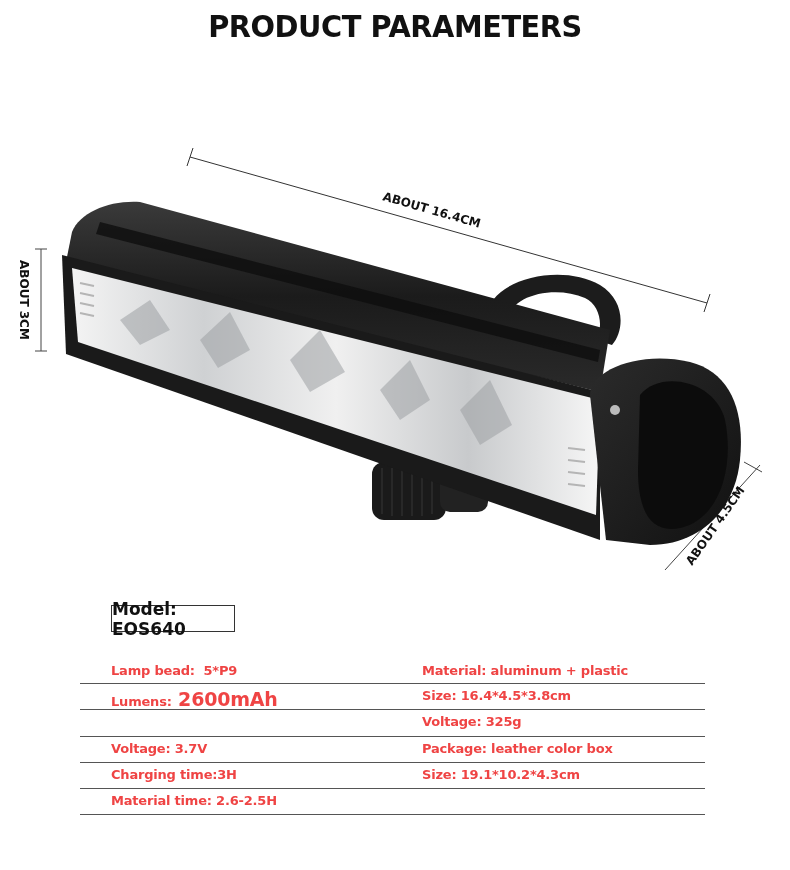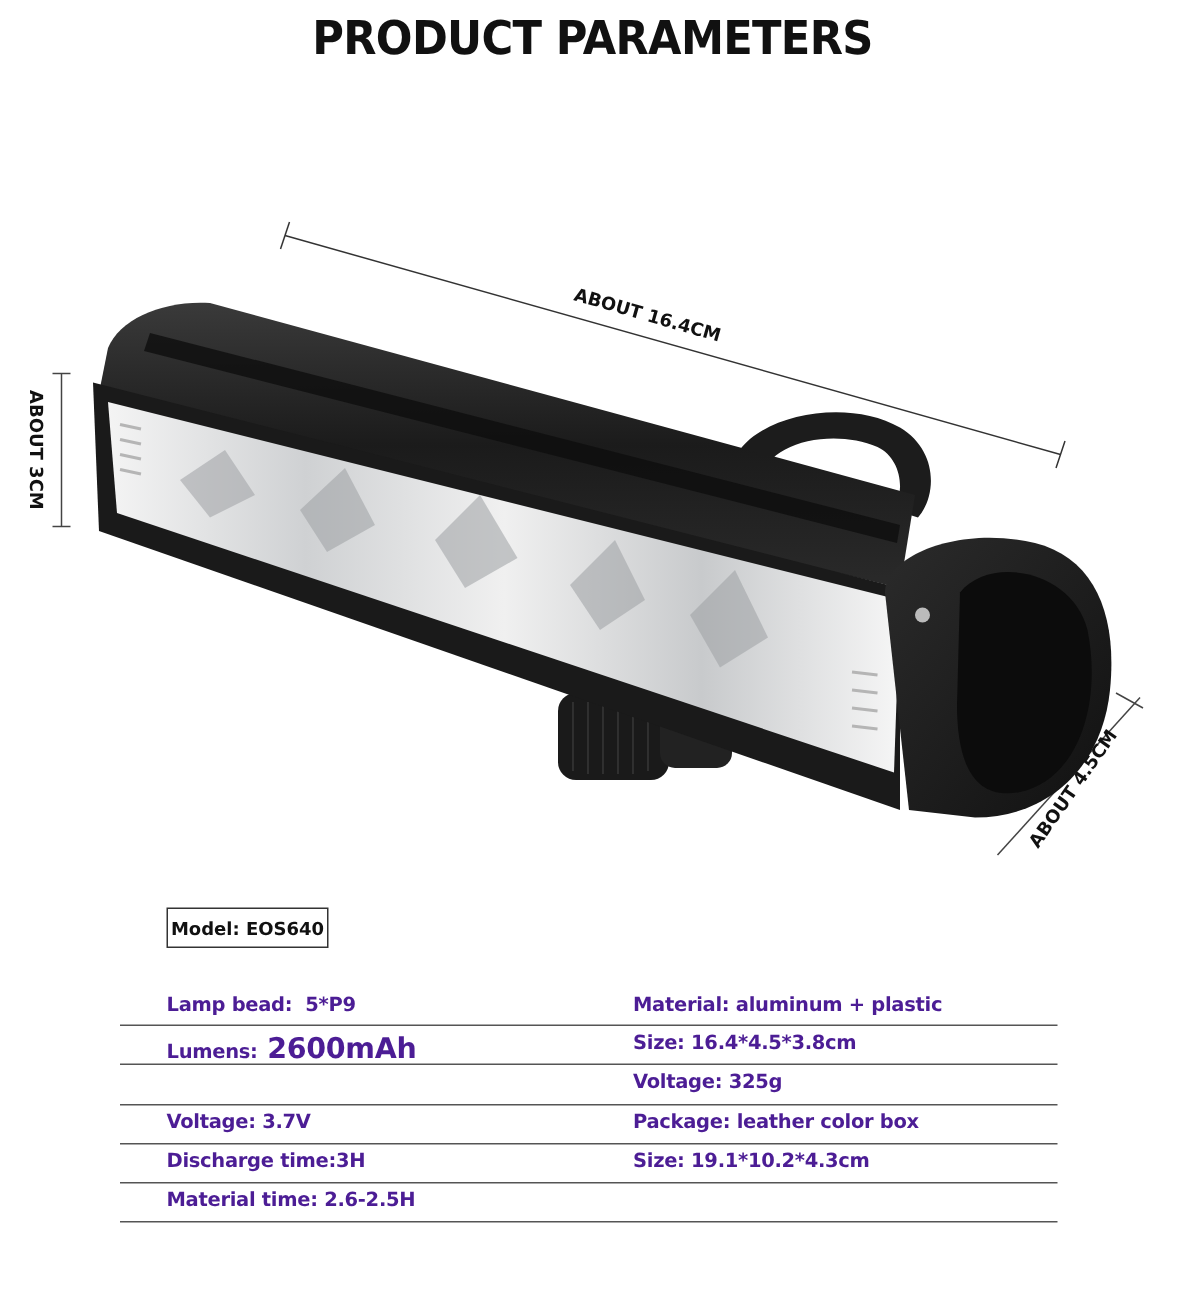--- a/index.html
+++ b/index.html
@@ -39,28 +39,28 @@
     .dim-label {
       font-family: "DejaVu Sans", sans-serif;
       font-weight: bold;
       font-size: 12px;
       fill: #111;
     }
     .model-box {
       position: absolute;
       left: 111px;
       top: 605px;
-      width: 108px;
+      width: 124px;
       height: 27px;
       border: 1.5px solid #333;
       box-sizing: border-box;
       display: flex;
       align-items: center;
       justify-content: center;
-      font-size: 12px;
+      font-size: 17px;
       font-weight: bold;
       color: #111;
     }
     .specs {
       position: absolute;
       left: 80px;
       top: 659px;
       width: 625px;
     }
     .spec-row {
@@ -68,21 +68,21 @@
       height: 26.3px;
       border-bottom: 1.5px solid #555;
       box-sizing: border-box;
     }
     .spec-row.first { height: 25px; }
     .cell {
       position: absolute;
       top: 4px;
       font-size: 13px;
       font-weight: bold;
-      color: #4c1d95;
+      color: #ef4444;
       white-space: pre;
       letter-spacing: -0.2px;
     }
     .cell.left { left: 31px; }
     .cell.right { left: 342px; }
     .cell .val-big { font-size: 19px; }
   </style>
 </head>
 <body>
 
@@ -197,20 +197,20 @@
     <span class="cell right"><span>Size:</span><span> 16.4*4.5*3.8cm</span></span>
   </div>
   <div class="spec-row">
     <span class="cell right"><span>Voltage:</span><span> 325g</span></span>
   </div>
   <div class="spec-row">
     <span class="cell left"><span>Voltage:</span><span> 3.7V</span></span>
     <span class="cell right"><span>Package:</span><span> leather color box</span></span>
   </div>
   <div class="spec-row">
-    <span class="cell left"><span>Discharge time:</span><span>3H</span></span>
+    <span class="cell left"><span>Charging time:</span><span>3H</span></span>
     <span class="cell right"><span>Size:</span><span> 19.1*10.2*4.3cm</span></span>
   </div>
   <div class="spec-row">
     <span class="cell left"><span>Material time:</span><span> 2.6-2.5H</span></span>
     <span class="cell right"><span></span><span></span></span>
   </div>
 </div>
 
 </body></html>

